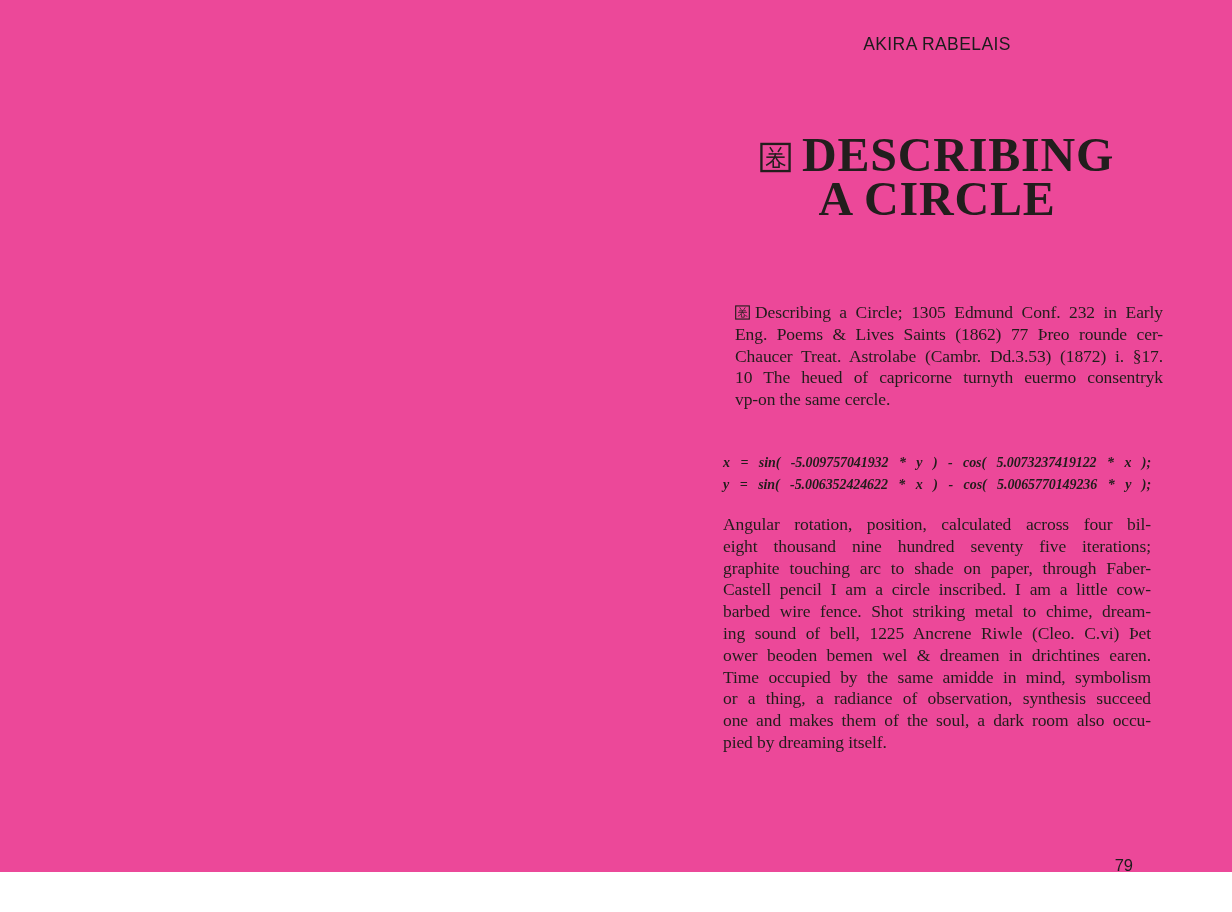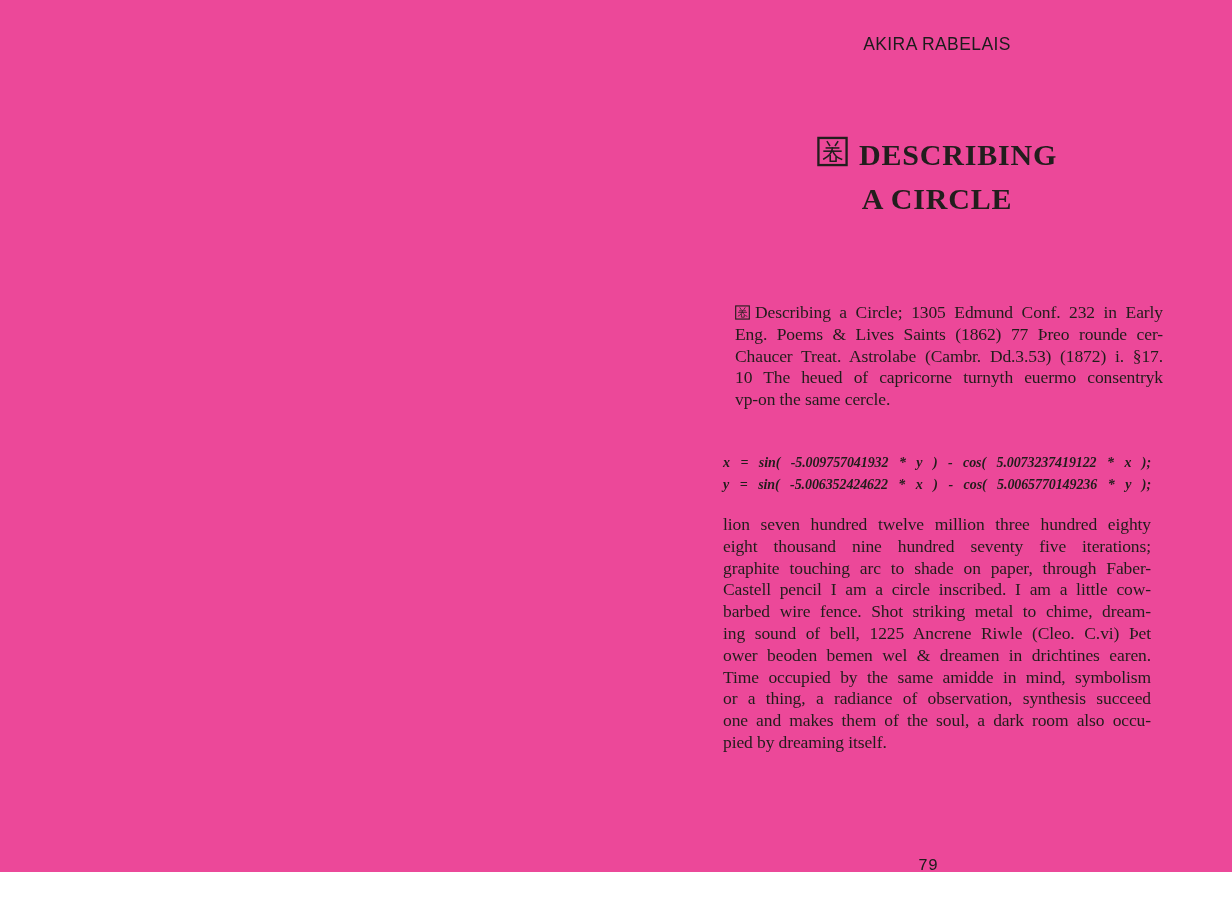--- a/index.html
+++ b/index.html
@@ -14,43 +14,43 @@
   .running-header {
     position:absolute; top:34px; left:0; width:428px;
     text-align:center;
     font-family:"Liberation Sans", sans-serif;
     font-size:17.5px; letter-spacing:0.4px; color:#1c1c1c;
   }
 
   .title-block {
     position:absolute; top:133px; left:0; width:428px;
     text-align:center;
-    font-size:30px; font-weight:700; letter-spacing:0.8px;
+    font-size:48px; font-weight:700; letter-spacing:0.8px;
     line-height:44px; color:#221e1d;
   }
   .title-glyph { width:31px; height:31px; vertical-align:-2px; margin-right:11px; color:#221e1d; }
 
   .definition-block { position:absolute; top:302px; left:12px; width:428px; }
   .formula-block   { position:absolute; top:452px; left:0; width:428px;
                      font-style:italic; font-weight:700; font-size:16px; letter-spacing:-0.2px; }
   .body-block      { position:absolute; top:514px; left:0; width:428px; }
 
   .tline {
     font-size:17.5px; line-height:21.8px; letter-spacing:-0.1px;
     text-align:justify; text-align-last:justify; text-justify:inter-word;
   }
   .formula-block .tline { font-size:14px; line-height:22px; }
   .endline { text-align:right; text-align-last:left; }
 
   .inline-glyph { width:15px; height:15px; vertical-align:-1.5px; margin-right:5px; color:#211d1b; }
 
   .page-number {
     position:absolute; top:856px; left:0; width:410px;
-    text-align:center;
-    font-family:Liberation Mono, monospace;
+    text-align:right;
+    font-family:Liberation Sans, sans-serif;
     font-size:16.5px; color:#1c1c1c;
   }
   svg { display:inline-block; }
 </style>
 </head>
 <body>
 
 <svg width="0" height="0" style="position:absolute" aria-hidden="true">
   <symbol id="quan-glyph" viewBox="0 0 48 48">
     <g fill="none" stroke="currentColor" stroke-linecap="square">
@@ -95,21 +95,21 @@
       <div class="tline">10 The heued of capricorne turnyth euermo consentryk</div>
       <div class="tline endline">vp-on the same cercle.</div>
     </div>
 
     <div class="formula-block">
       <div class="tline">x = sin( -5.009757041932 * y ) - cos( 5.0073237419122 * x );</div>
       <div class="tline">y = sin( -5.006352424622 * x ) - cos( 5.0065770149236 * y );</div>
     </div>
 
     <div class="body-block">
-      <div class="tline">lion seven hundred twelve million three hundred eighty</div>
+      <div class="tline">Angular rotation, position, calculated across four bil-</div>
       <div class="tline">eight thousand nine hundred seventy five iterations;</div>
       <div class="tline">graphite touching arc to shade on paper, through Faber-</div>
       <div class="tline">Castell pencil I am a circle inscribed. I am a little cow-</div>
       <div class="tline">barbed wire fence. Shot striking metal to chime, dream-</div>
       <div class="tline">ing sound of bell, 1225 Ancrene Riwle (Cleo. C.vi) Þet</div>
       <div class="tline">ower beoden bemen wel &amp; dreamen in drichtines earen.</div>
       <div class="tline">Time occupied by the same amidde in mind, symbolism</div>
       <div class="tline">or a thing, a radiance of observation, synthesis succeed</div>
       <div class="tline">one and makes them of the soul, a dark room also occu-</div>
       <div class="tline endline">pied by dreaming itself.</div>

